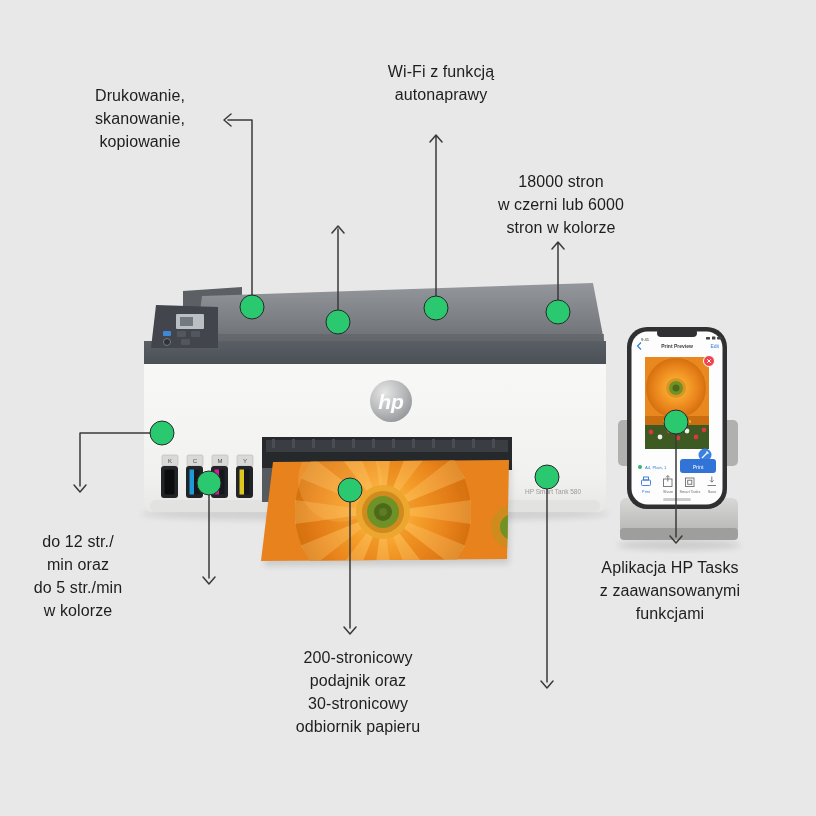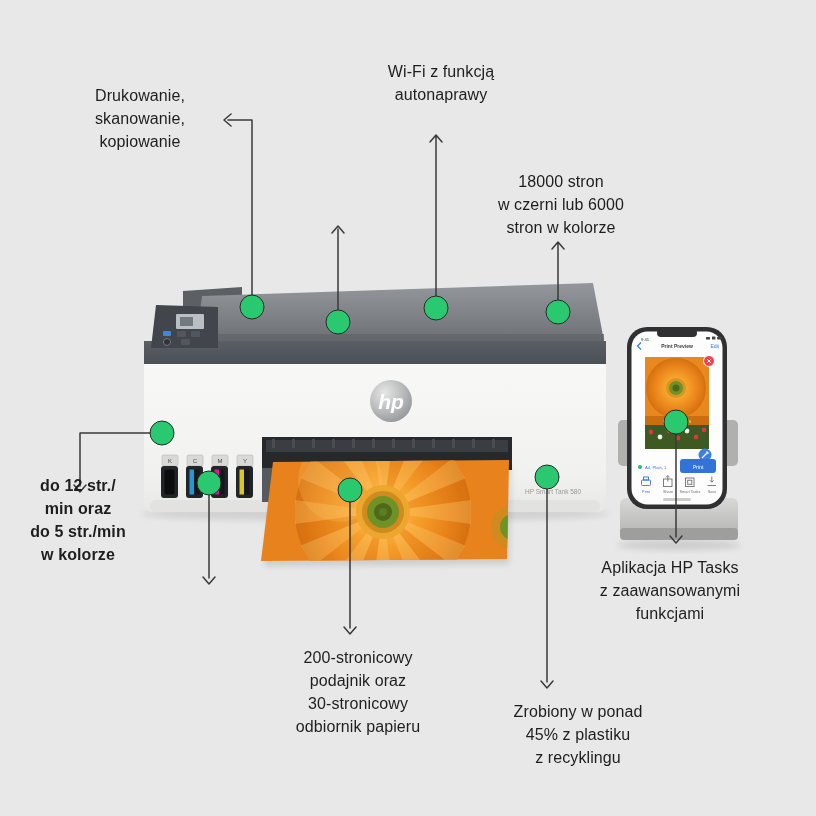--- a/index.html
+++ b/index.html
@@ -260,28 +260,25 @@
 </svg>
 
 <div class="callout" style="left:40px;top:84px;width:200px;">Drukowanie,
 skanowanie,
 kopiowanie</div>
 <div class="callout" style="left:341px;top:60px;width:200px;">Wi-Fi z funkcją
 autonaprawy</div>
 <div class="callout" style="left:451px;top:155px;width:220px;margin-top:15px;">18000 stron
 w czerni lub 6000
 stron w kolorze</div>
-<div class="callout" style="left:0px;top:474px;width:156px;font-weight:bold;">do 12 str./
+<div class="callout" style="left:0px;top:530px;width:156px;">do 12 str./
 min oraz
 do 5 str./min
 w kolorze</div>
 <div class="callout" style="left:258px;top:646px;width:200px;">200-stronicowy
 podajnik oraz
 30-stronicowy
 odbiornik papieru</div>
-<div class="callout" style="left:478px;top:700px;width:200px;">Zrobiony w ponad
-45% z plastiku
-z recyklingu</div>
 <div class="callout" style="left:570px;top:556px;width:200px;">Aplikacja HP Tasks
 z zaawansowanymi
 funkcjami</div>
 
 </div>
 
 </body></html>

